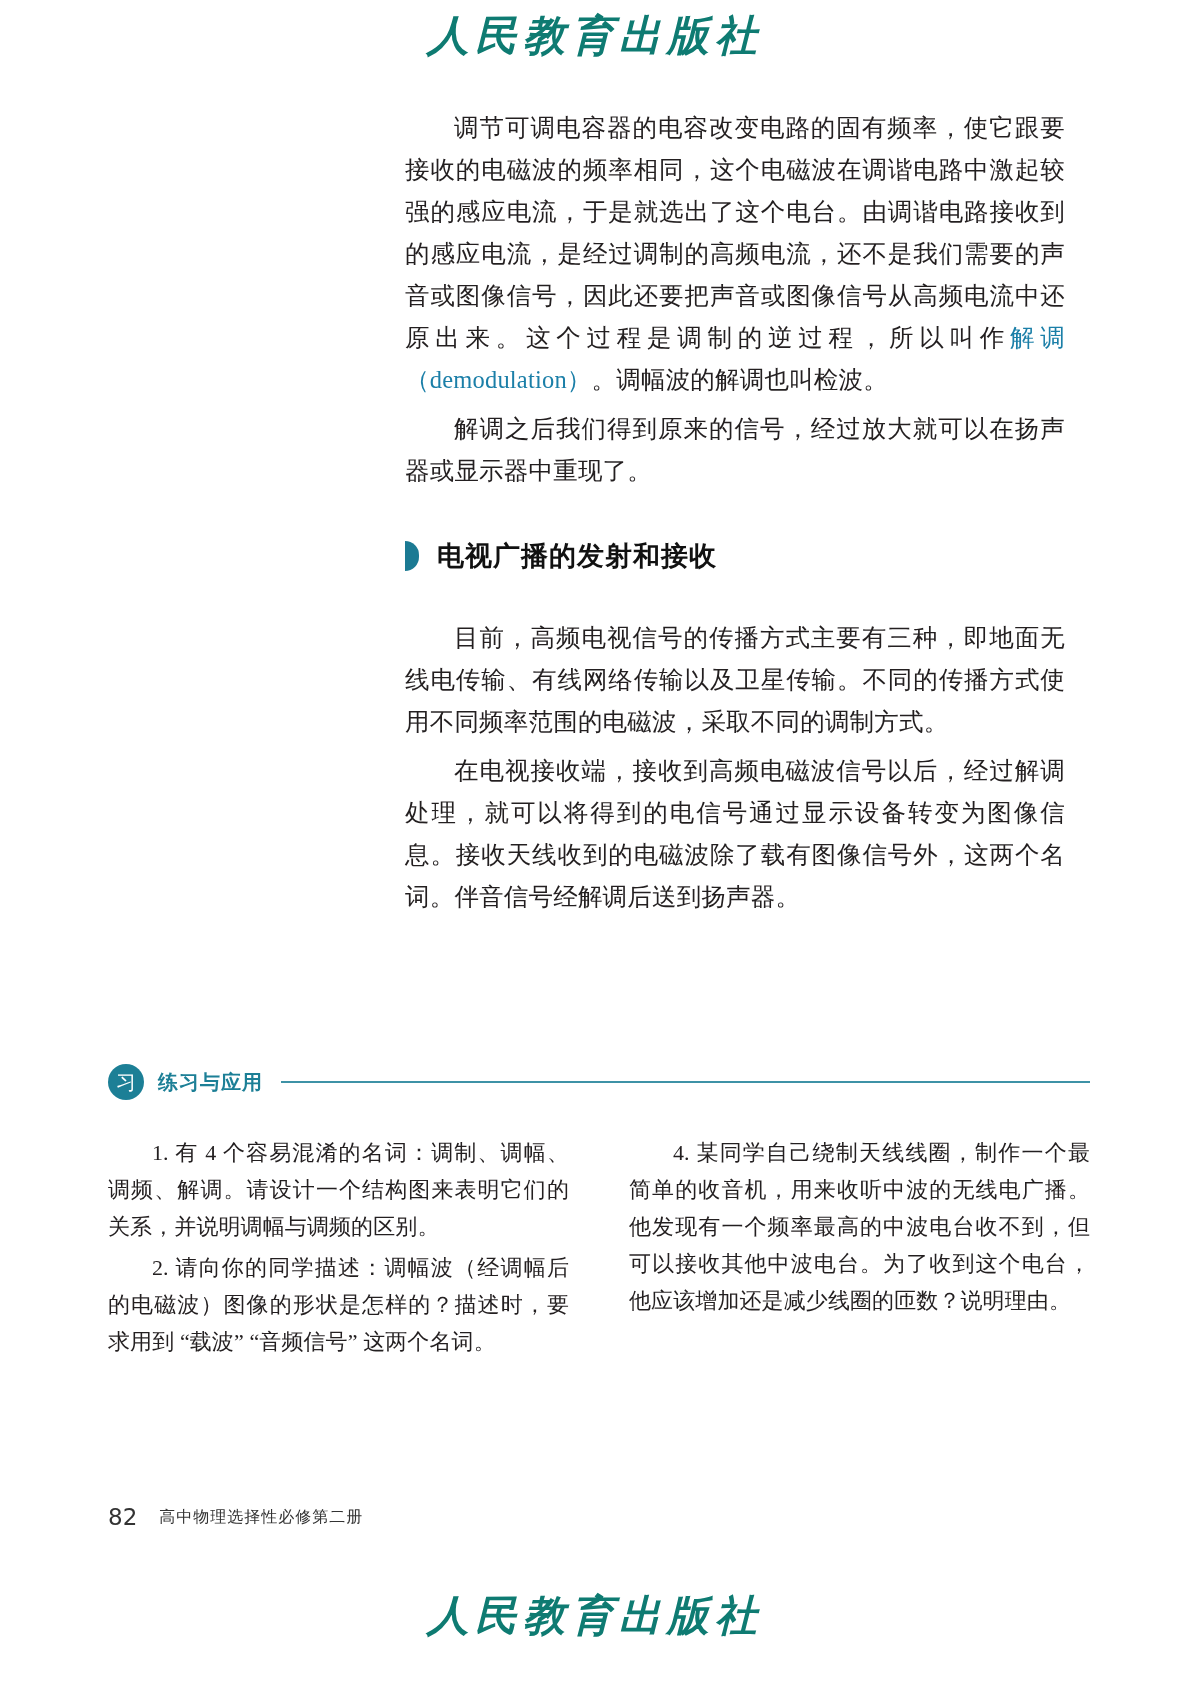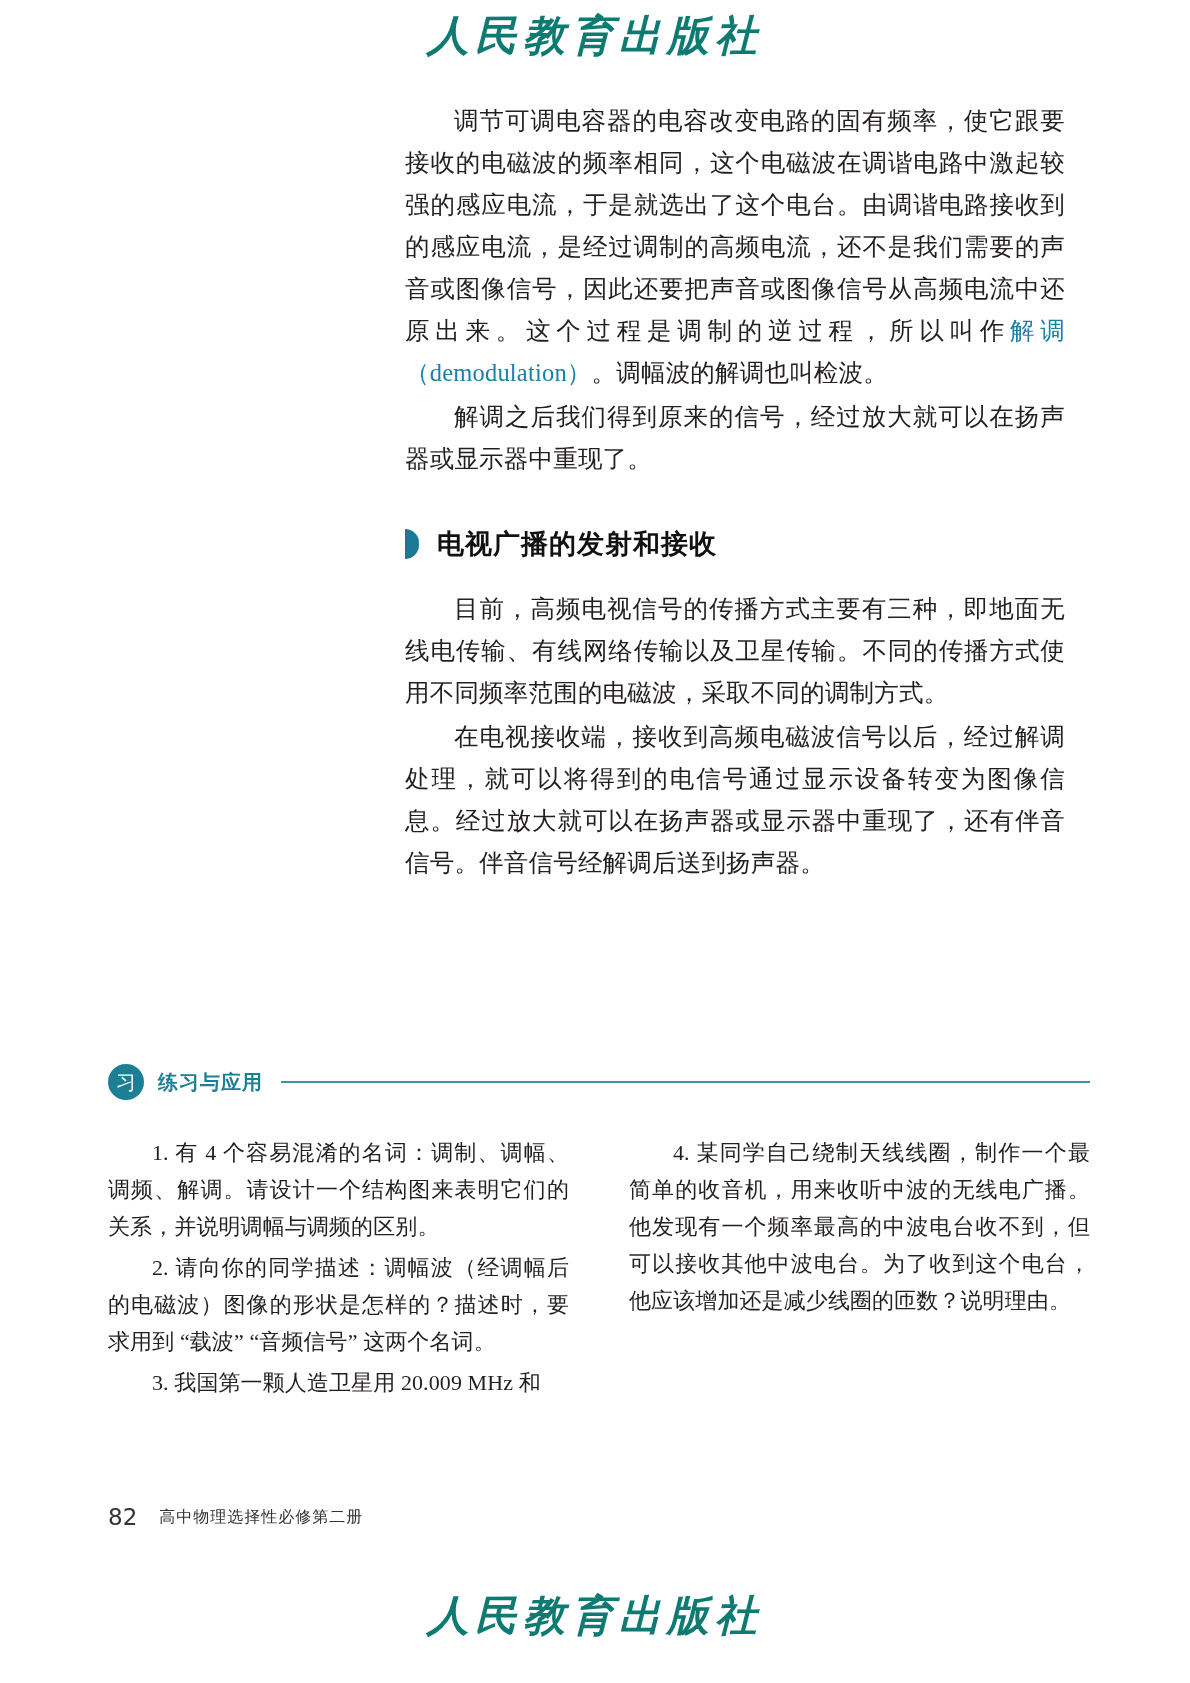--- a/index.html
+++ b/index.html
@@ -54,42 +54,42 @@
 
   
   .content {
     position: absolute;
     left: 405px;
     top: 100px;
     width: 660px;
   }
 
   p.body {
-    margin: 0 0 2px 0;
+    margin: 7px 0 2px 0;
     font-size: 24.5px;
     line-height: 42px;
     text-align: justify;
     text-indent: 49px;
     letter-spacing: 0.2px;
   }
 
   .term {
     color: #1b7fa8;
   }
   .term-en {
     color: #1b7fa8;
     font-family: "Liberation Serif", serif;
   }
 
   
   .section-head {
     display: flex;
     align-items: center;
     margin-top: 46px;
-    margin-bottom: 26px;
+    margin-bottom: 43px;
   }
   .section-head .bullet {
     width: 14px;
     height: 30px;
     background: #1b7a93;
     border-radius: 0 14px 14px 0;
     margin-right: 18px;
     flex: none;
   }
   .section-head .title {
@@ -195,35 +195,34 @@
     <p class="body"><span>调节可调电容器的电容改变电路的固有频率，使它跟要接收的电磁波的频率相同，这个电磁波在调谐电路中激起较强的感应电流，于是就选出了这个电台。由调谐电路接收到的感应电流，是经过调制的高频电流，还不是我们需要的声音或图像信号，因此还要把声音或图像信号从高频电流中还原出来。这个过程是调制的逆过程，所以叫作</span><span class="term">解调</span><span class="term-en">（demodulation）</span><span>。调幅波的解调也叫检波。</span></p>
 
     <p class="body">解调之后我们得到原来的信号，经过放大就可以在扬声器或显示器中重现了。</p>
 
     <div class="section-head">
       <span class="bullet"></span>
       <span class="title">电视广播的发射和接收</span>
     </div>
 
     <p class="body">目前，高频电视信号的传播方式主要有三种，即地面无线电传输、有线网络传输以及卫星传输。不同的传播方式使用不同频率范围的电磁波，采取不同的调制方式。</p>
-    <p class="body">在电视接收端，接收到高频电磁波信号以后，经过解调处理，就可以将得到的电信号通过显示设备转变为图像信息。经过放大就可以在扬声器或显示器中重现了，还有伴音信号。伴音信号经解调后送到扬声器。</p>
+    <p class="body">在电视接收端，接收到高频电磁波信号以后，经过解调处理，就可以将得到的电信号通过显示设备转变为图像信息。接收天线收到的电磁波除了载有图像信号外，这两个名词。伴音信号经解调后送到扬声器。</p>
   </div>
 
   <div class="exercise-wrap">
     <div class="exercise-header">
       <span class="ex-icon">习</span>
       <span class="ex-title">练习与应用</span>
       <span class="ex-rule"></span>
     </div>
 
     <div class="ex-columns">
       <div class="ex-col">
         <p>1. 有 4 个容易混淆的名词：调制、调幅、调频、解调。请设计一个结构图来表明它们的关系，并说明调幅与调频的区别。</p>
         <p>2. 请向你的同学描述：调幅波（经调幅后的电磁波）图像的形状是怎样的？描述时，要求用到 “载波” “音频信号” 这两个名词。</p>
-        <p>3. 我国第一颗人造卫星用 20.009 MHz 和</p>
       </div>
       <div class="ex-col">
         <p>4. 某同学自己绕制天线线圈，制作一个最简单的收音机，用来收听中波的无线电广播。他发现有一个频率最高的中波电台收不到，但可以接收其他中波电台。为了收到这个电台，他应该增加还是减少线圈的匝数？说明理由。</p>
       </div>
     </div>
   </div>
 
   <div class="footer">
     <span class="pageno">82</span>
     <span class="booktitle">高中物理选择性必修第二册</span>

